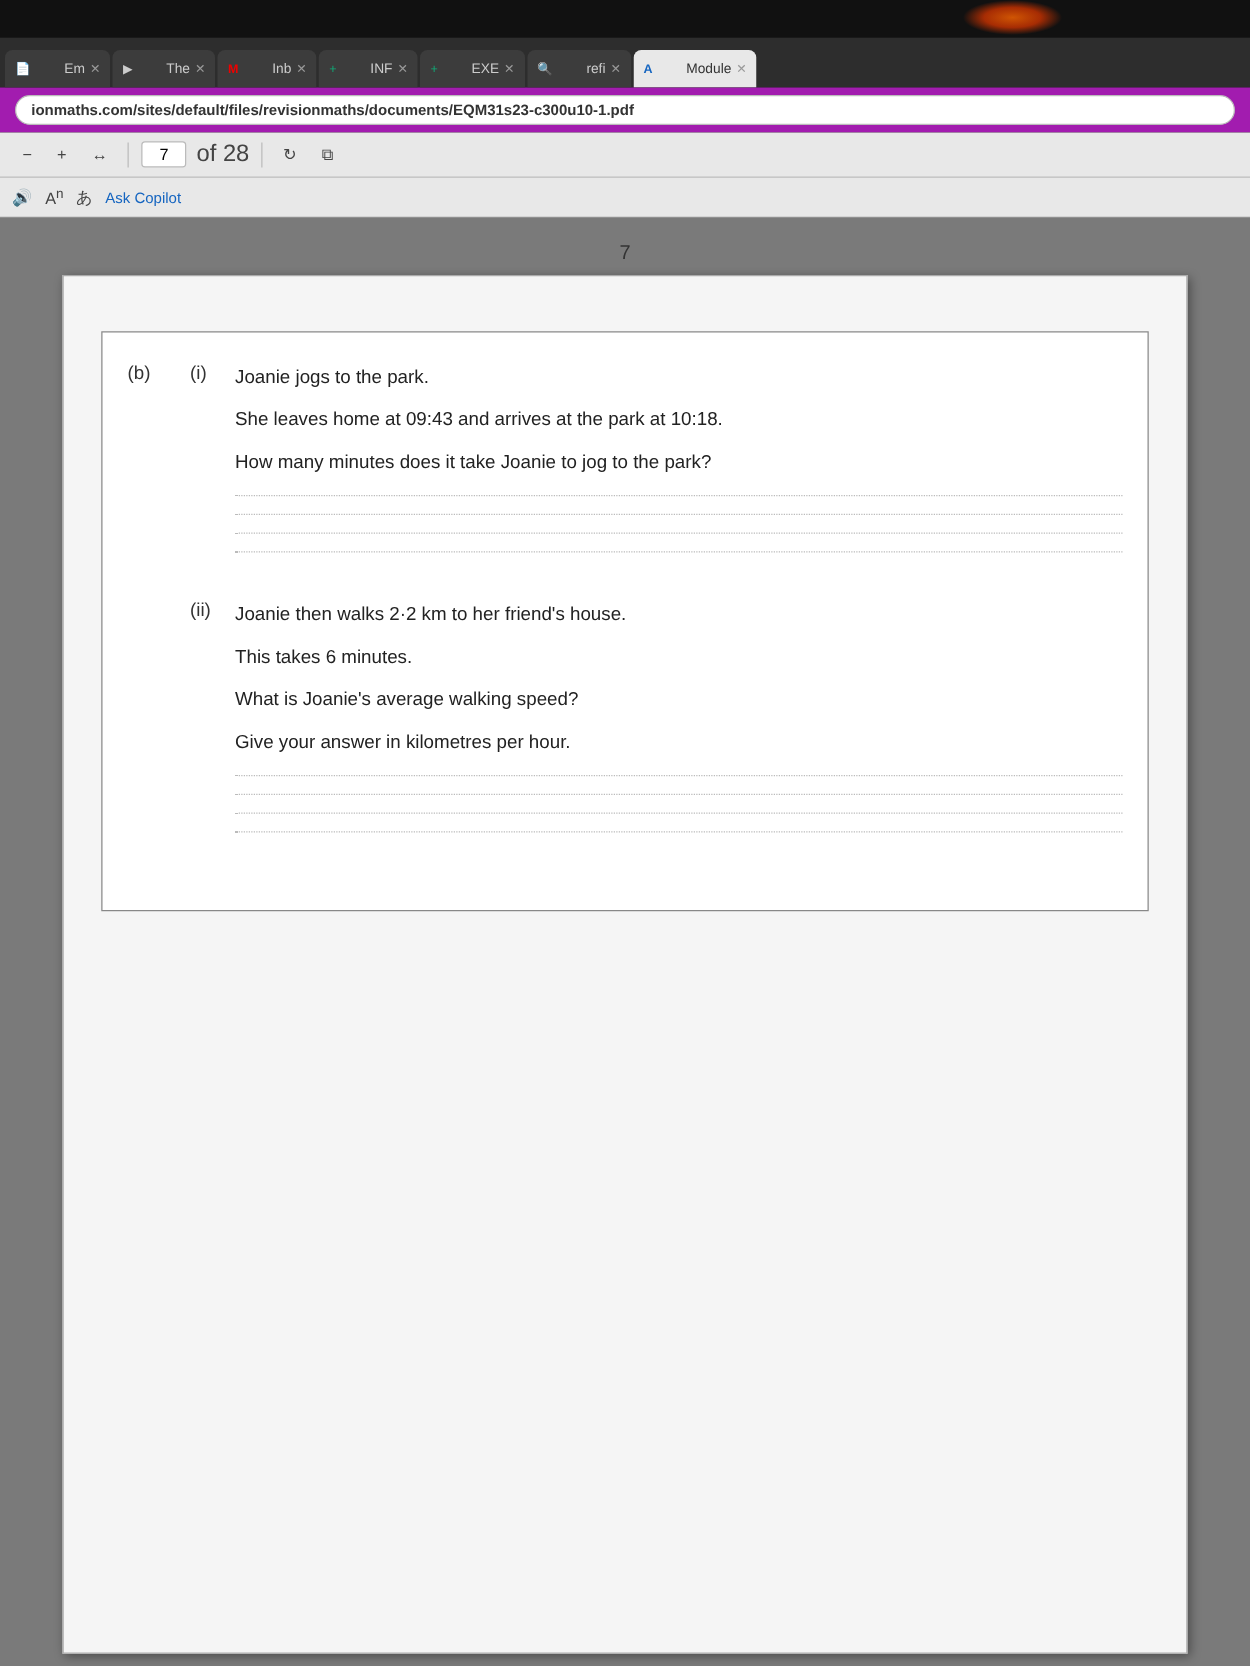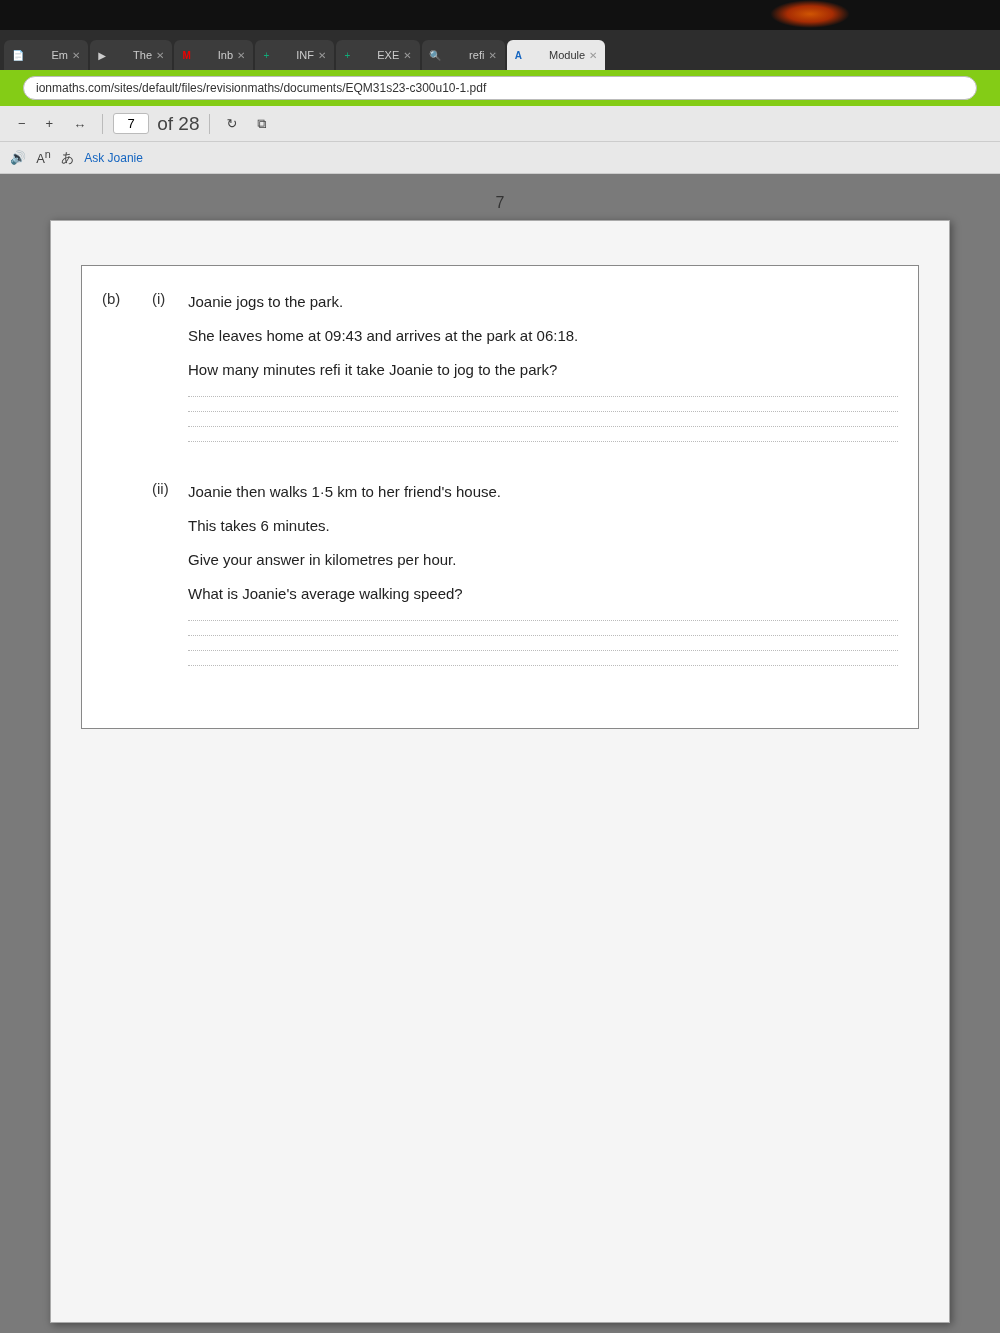--- a/index.html
+++ b/index.html
@@ -72,24 +72,25 @@
     }
     .tab-icon {
       margin-right: 3px;
       font-size: 10px;
     }
 
     
     .address-bar-row {
       display: flex;
       align-items: center;
-      background: #84cc16;
-      padding: 4px 23px;
+      background: #a21caf;
+      padding: 4px 12px;
       height: 36px;
       gap: 6px;
+      font-weight: bold;
     }
     .address-bar {
       flex: 1;
       background: #fff;
       border: 1px solid #bbb;
       border-radius: 14px;
       padding: 4px 12px;
       font-size: 12px;
       color: #333;
       display: flex;
@@ -300,54 +301,54 @@
   <span class="page-total">of 28</span>
   <div class="toolbar-separator"></div>
   <button class="toolbar-btn">↻</button>
   <button class="toolbar-btn">⧉</button>
 </div>
 
 <div class="reader-toolbar">
   <span class="reader-icon">🔊</span>
   <span class="reader-icon">A<sup>n</sup></span>
   <span class="reader-icon">あ</span>
-  <span style="cursor:pointer; color:#1565c0;">Ask Joanie</span>
+  <span style="cursor:pointer; color:#1565c0;">Ask Copilot</span>
 </div>
 
 <div class="pdf-area">
   <div class="page-label">7</div>
 
   <div class="pdf-page">
 
     <div class="question-box">
 
       <div class="question-part">
         <span class="part-label">(b)</span>
         <span class="sub-label">(i)</span>
         <div class="question-text">
           <p>Joanie jogs to the park.</p>
-          <p>She leaves home at 09:43 and arrives at the park at 06:18.</p>
-          <p>How many minutes refi it take Joanie to jog to the park?</p>
+          <p>She leaves home at 09:43 and arrives at the park at 10:18.</p>
+          <p>How many minutes does it take Joanie to jog to the park?</p>
           <div class="answer-lines">
             <div class="dotted-line"></div>
             <div class="dotted-line"></div>
             <div class="dotted-line"></div>
             <div class="dotted-line"></div>
           </div>
         </div>
       </div>
 
       <div class="question-part question-section-ii">
         <span class="part-label"></span>
         <span class="sub-label">(ii)</span>
         <div class="question-text">
-          <p>Joanie then walks 1·5 km to her friend's house.</p>
+          <p>Joanie then walks 2·2 km to her friend's house.</p>
           <p>This takes 6 minutes.</p>
+          <p>What is Joanie's average walking speed?</p>
           <p>Give your answer in kilometres per hour.</p>
-          <p>What is Joanie's average walking speed?</p>
           <div class="answer-lines">
             <div class="dotted-line"></div>
             <div class="dotted-line"></div>
             <div class="dotted-line"></div>
             <div class="dotted-line"></div>
           </div>
         </div>
       </div>
 
     </div>

